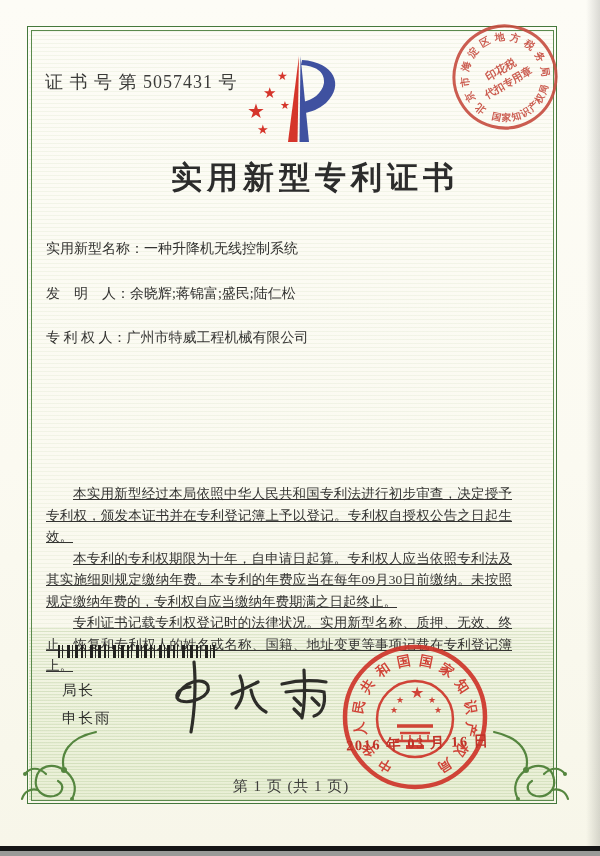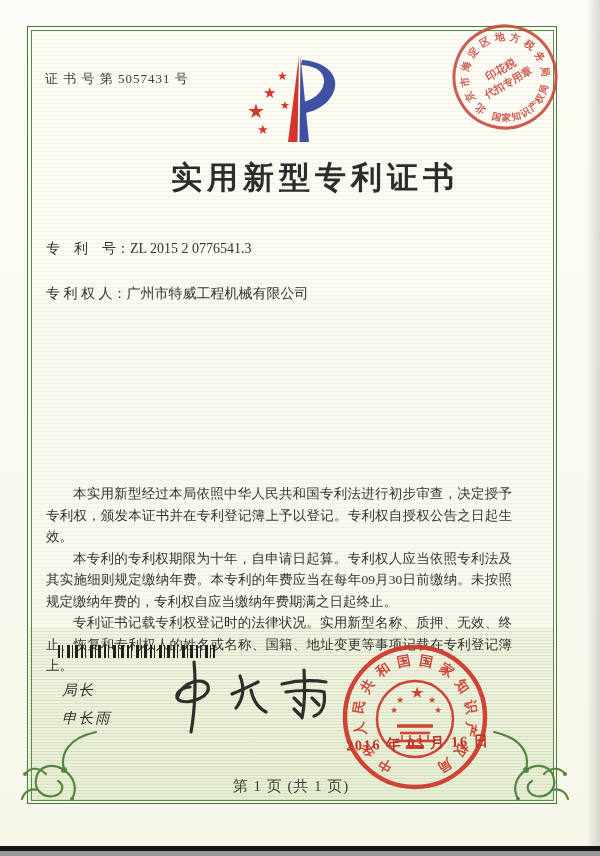--- a/index.html
+++ b/index.html
@@ -14,43 +14,43 @@
   .frame{position:absolute;left:27px;top:26px;width:528px;height:776px;
         border:1.5px solid #44783c;}
   .frame::before{content:"";position:absolute;left:2.5px;top:2.5px;right:2.5px;bottom:2.5px;
         border:1px solid #5a8a4c;}
   .guilloche{position:absolute;left:29px;top:28px;width:524px;height:772px;
         background:repeating-linear-gradient(0deg,rgba(150,180,120,0.10) 0 1px,rgba(0,0,0,0) 1px 4px);}
   .guilloche-band{position:absolute;left:29px;top:628px;width:524px;height:172px;
         background:repeating-linear-gradient(0deg,rgba(135,170,100,0.20) 0 1px,rgba(0,0,0,0) 1px 3px),
                    linear-gradient(180deg,rgba(228,238,206,0.25),rgba(222,234,198,0.55));}
 
-  .cert-no{position:absolute;left:45px;top:70px;font-size:13px;letter-spacing:1px;color:#3c3c3a;}
+  .cert-no{position:absolute;left:45px;top:70px;font-size:18px;letter-spacing:1px;color:#3c3c3a;}
   .logo{position:absolute;left:233px;top:50px;width:132px;height:100px;}
   .title{position:absolute;left:27px;top:157px;width:576px;text-align:center;
         font-size:31px;font-weight:600;letter-spacing:5px;color:#2c2c2c;}
 
   .fields{position:absolute;left:46px;top:237px;width:480px;}
   .field-row{font-size:14px;line-height:24px;margin-bottom:20.5px;color:#333331;white-space:nowrap;}
   .f-label{color:#333331;}
   .f-value{color:#333331;}
 
   .body-text{position:absolute;left:46px;top:483px;width:466px;font-size:13.5px;
-        line-height:21.5px;text-align:justify;color:#343432;}
+        line-height:21.5px;text-align:justify;color:#343432;text-decoration:underline;}
   .body-text p{margin:0;text-indent:2em;}
 
   .barcode{position:absolute;left:58px;top:645px;width:157px;height:13px;
         background:repeating-linear-gradient(90deg,
           #22221f 0 2px,transparent 2px 4px,
           #22221f 4px 5px,transparent 5px 9px,
           #22221f 9px 12px,transparent 12px 14px,
           #22221f 14px 15px,transparent 15px 17px,
           #22221f 17px 20px,transparent 20px 23px);}
   .signatory{position:absolute;left:62px;top:681px;font-size:14.5px;color:#2f2f2d;}
-  .signatory div{margin-bottom:9px;letter-spacing:2px;font-style:italic;}
+  .signatory div{margin-bottom:9px;letter-spacing:2px;}
   .signature{position:absolute;left:148px;top:652px;}
 
   .issue-seal{position:absolute;left:340px;top:642px;width:150px;height:150px;opacity:0.93;}
   .seal-date{position:absolute;left:346px;top:734px;font-size:14.5px;font-weight:600;
         color:#c03228;letter-spacing:1.5px;transform:rotate(-2deg);white-space:nowrap;}
   .corner-seal{position:absolute;left:444px;top:16px;width:122px;height:122px;
         transform:rotate(-30deg);opacity:0.88;}
   .ornament{position:absolute;width:84px;height:82px;}
   .ornament.bl{left:16px;top:724px;}
   .ornament.br{left:490px;top:724px;transform:scaleX(-1);}
@@ -80,21 +80,24 @@
       </g>
       <path d="M66,6 L55,92 L64.5,92 Z" fill="#d5352b"></path>
       <path d="M67.5,6 L66.5,92 L76,92 Z" fill="#3f51a0"></path>
       <path d="M69,10 C101,12 112,35 93,53 C86,59 78,62 72,63 L70,52 C79,50 89,44 91,33 C92,21 82,16 68,15 Z" fill="#3f51a0"></path>
     </svg>
 
     <div class="title">实用新型专利证书</div>
 
     <div class="fields">
       <div class="field-row">
-        <span class="f-label">专　利　号：</span><span class="f-value">ZL 2015 2 0776541.3</span>
+        <span class="f-label">实用新型名称：</span><span class="f-value">一种升降机无线控制系统</span>
+      </div>
+      <div class="field-row">
+        <span class="f-label">发　明　人：</span><span class="f-value">余晓辉;蒋锦富;盛民;陆仁松</span>
       </div>
       <div class="field-row">
         <span class="f-label">专 利 权 人：</span><span class="f-value">广州市特威工程机械有限公司</span>
       </div>
     </div>
 
     <div class="body-text">
       <p>本实用新型经过本局依照中华人民共和国专利法进行初步审查，决定授予专利权，颁发本证书并在专利登记簿上予以登记。专利权自授权公告之日起生效。</p>
       <p>本专利的专利权期限为十年，自申请日起算。专利权人应当依照专利法及其实施细则规定缴纳年费。本专利的年费应当在每年09月30日前缴纳。未按照规定缴纳年费的，专利权自应当缴纳年费期满之日起终止。</p>
       <p>专利证书记载专利权登记时的法律状况。实用新型名称、质押、无效、终止、恢复和专利权人的姓名或名称、国籍、地址变更等事项记载在专利登记簿上。</p>

